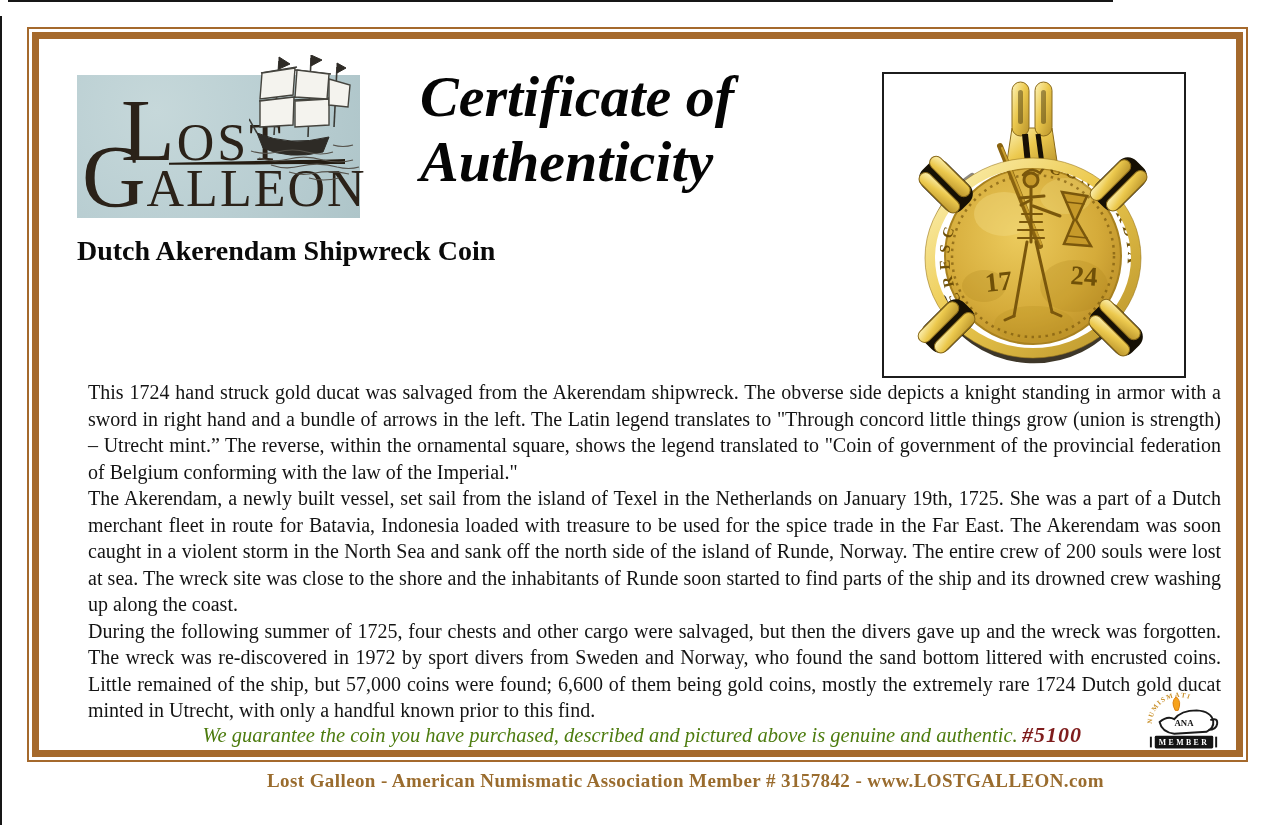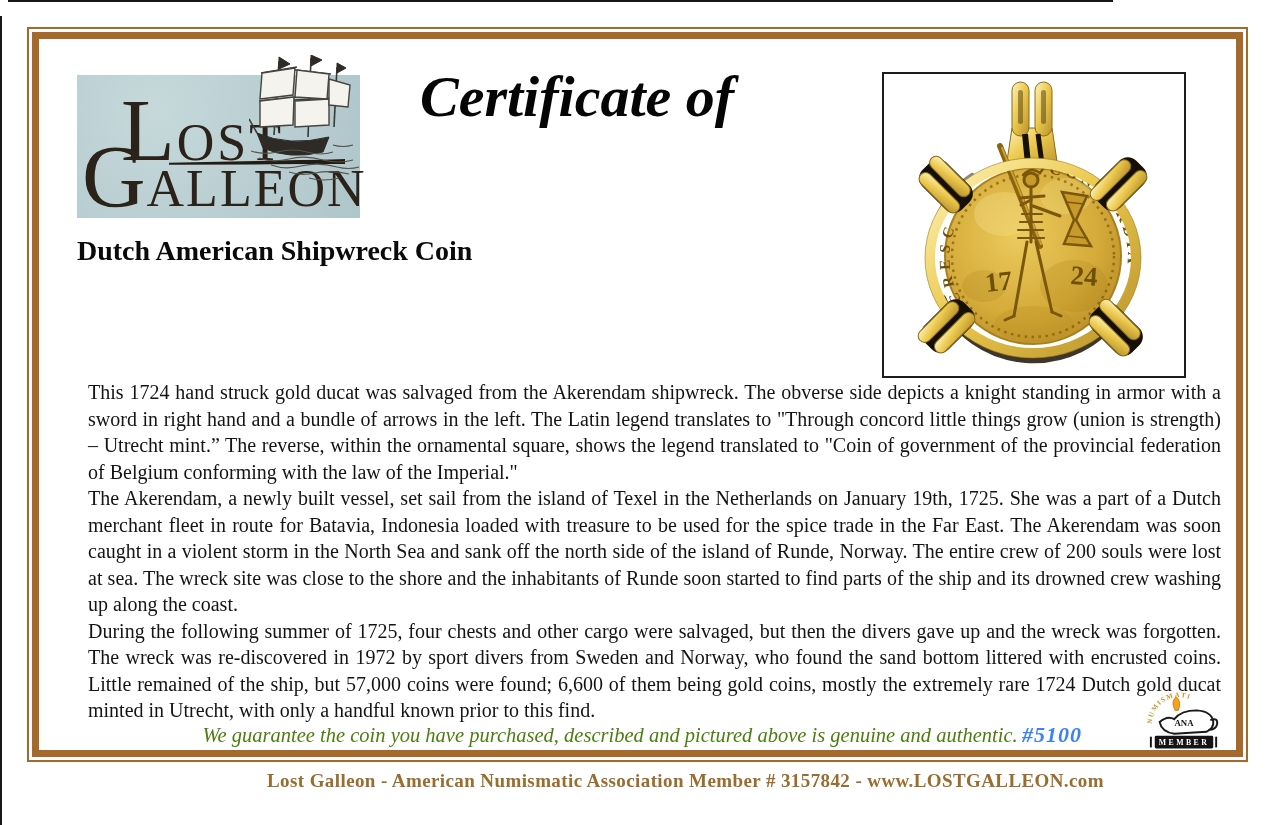--- a/index.html
+++ b/index.html
@@ -45,21 +45,21 @@
 
   
   .body-text { position:absolute; left:88px; top:379px; width:1133px;
     font-size:20px; line-height:26.5px; color:#141414; text-align:justify; }
   .body-text p { margin:0; }
 
   
   .guarantee { position:absolute; left:77px; top:724px; width:1066px; text-align:center;
     font-style:italic; font-size:20.5px; color:#4d7c0f; }
   .cert-number { position:absolute; left:1022px; top:722px; font-style:italic; font-weight:bold;
-    font-size:22px; letter-spacing:1px; color:#3b82f6; }
+    font-size:22px; letter-spacing:1px; color:#7f1d1d; }
   .ana-badge { position:absolute; left:1146px; top:692px; width:76px; height:66px; }
 
   
   .footer-line { position:absolute; left:0; top:770px; width:1275px; text-align:center;
     font-size:19px; font-weight:bold; letter-spacing:0.4px; color:#9a6c2e;padding-left:48px; }
 
   svg text { font-family:"Liberation Serif","DejaVu Serif",serif; }
 </style>
 </head>
 <body>
@@ -107,20 +107,21 @@
         <path d="M22,110 q14,5 30,1 q18,-4 36,1 q12,3 22,0"></path>
         <path d="M40,117 q12,4 26,1 q16,-3 34,1"></path>
         <path d="M60,123 q14,4 30,0"></path>
         <path d="M84,90 q10,3 20,0"></path>
       </g>
     </svg>
   </div>
 
   <div class="cert-heading">
     <div>Certificate of</div>
+    <div>Authenticity</div>
   </div>
 
   <div class="coin-box">
     <svg width="296" height="298" viewBox="0 0 296 298">
       <defs>
         <linearGradient id="goldFrame" x1="0" y1="0" x2="1" y2="1">
           <stop offset="0" stop-color="#fdf4bc"></stop>
           <stop offset="0.45" stop-color="#ecc94e"></stop>
           <stop offset="1" stop-color="#b8922a"></stop>
         </linearGradient>
@@ -202,21 +203,21 @@
         <rect x="-26" y="3" width="52" height="13" rx="6.5" fill="url(#goldFrame)" stroke="#8a6a1a"></rect>
       </g>
       <g transform="translate(232,255) rotate(45)">
         <rect x="-28" y="-17" width="56" height="34" rx="12" fill="#161004"></rect>
         <rect x="-30" y="-16" width="52" height="13" rx="6.5" fill="url(#goldFrame)" stroke="#8a6a1a"></rect>
         <rect x="-26" y="3" width="52" height="13" rx="6.5" fill="url(#goldFrame)" stroke="#8a6a1a"></rect>
       </g>
     </svg>
   </div>
 
-  <div class="coin-title">Dutch American Shipwreck Coin</div>
+  <div class="coin-title">Dutch Akerendam Shipwreck Coin</div>
 
   <div class="body-text">
     <p>This 1724 hand struck gold ducat was salvaged from the Akerendam shipwreck. The obverse side depicts a knight standing in armor with a sword in right hand and a bundle of arrows in the left. The Latin legend translates to "Through concord little things grow (union is strength) – Utrecht mint.” The reverse, within the ornamental square, shows the legend translated to "Coin of government of the provincial federation of Belgium conforming with the law of the Imperial."</p>
     <p>The Akerendam, a newly built vessel, set sail from the island of Texel in the Netherlands on January 19th, 1725. She was a part of a Dutch merchant fleet in route for Batavia, Indonesia loaded with treasure to be used for the spice trade in the Far East. The Akerendam was soon caught in a violent storm in the North Sea and sank off the north side of the island of Runde, Norway. The entire crew of 200 souls were lost at sea. The wreck site was close to the shore and the inhabitants of Runde soon started to find parts of the ship and its drowned crew washing up along the coast.</p>
     <p>During the following summer of 1725, four chests and other cargo were salvaged, but then the divers gave up and the wreck was forgotten. The wreck was re-discovered in 1972 by sport divers from Sweden and Norway, who found the sand bottom littered with encrusted coins. Little remained of the ship, but 57,000 coins were found; 6,600 of them being gold coins, mostly the extremely rare 1724 Dutch gold ducat minted in Utrecht, with only a handful known prior to this find.</p>
   </div>
 
   <div class="guarantee">We guarantee the coin you have purchased, described and pictured above is genuine and authentic.</div>
   <div class="cert-number">#5100</div>
 

